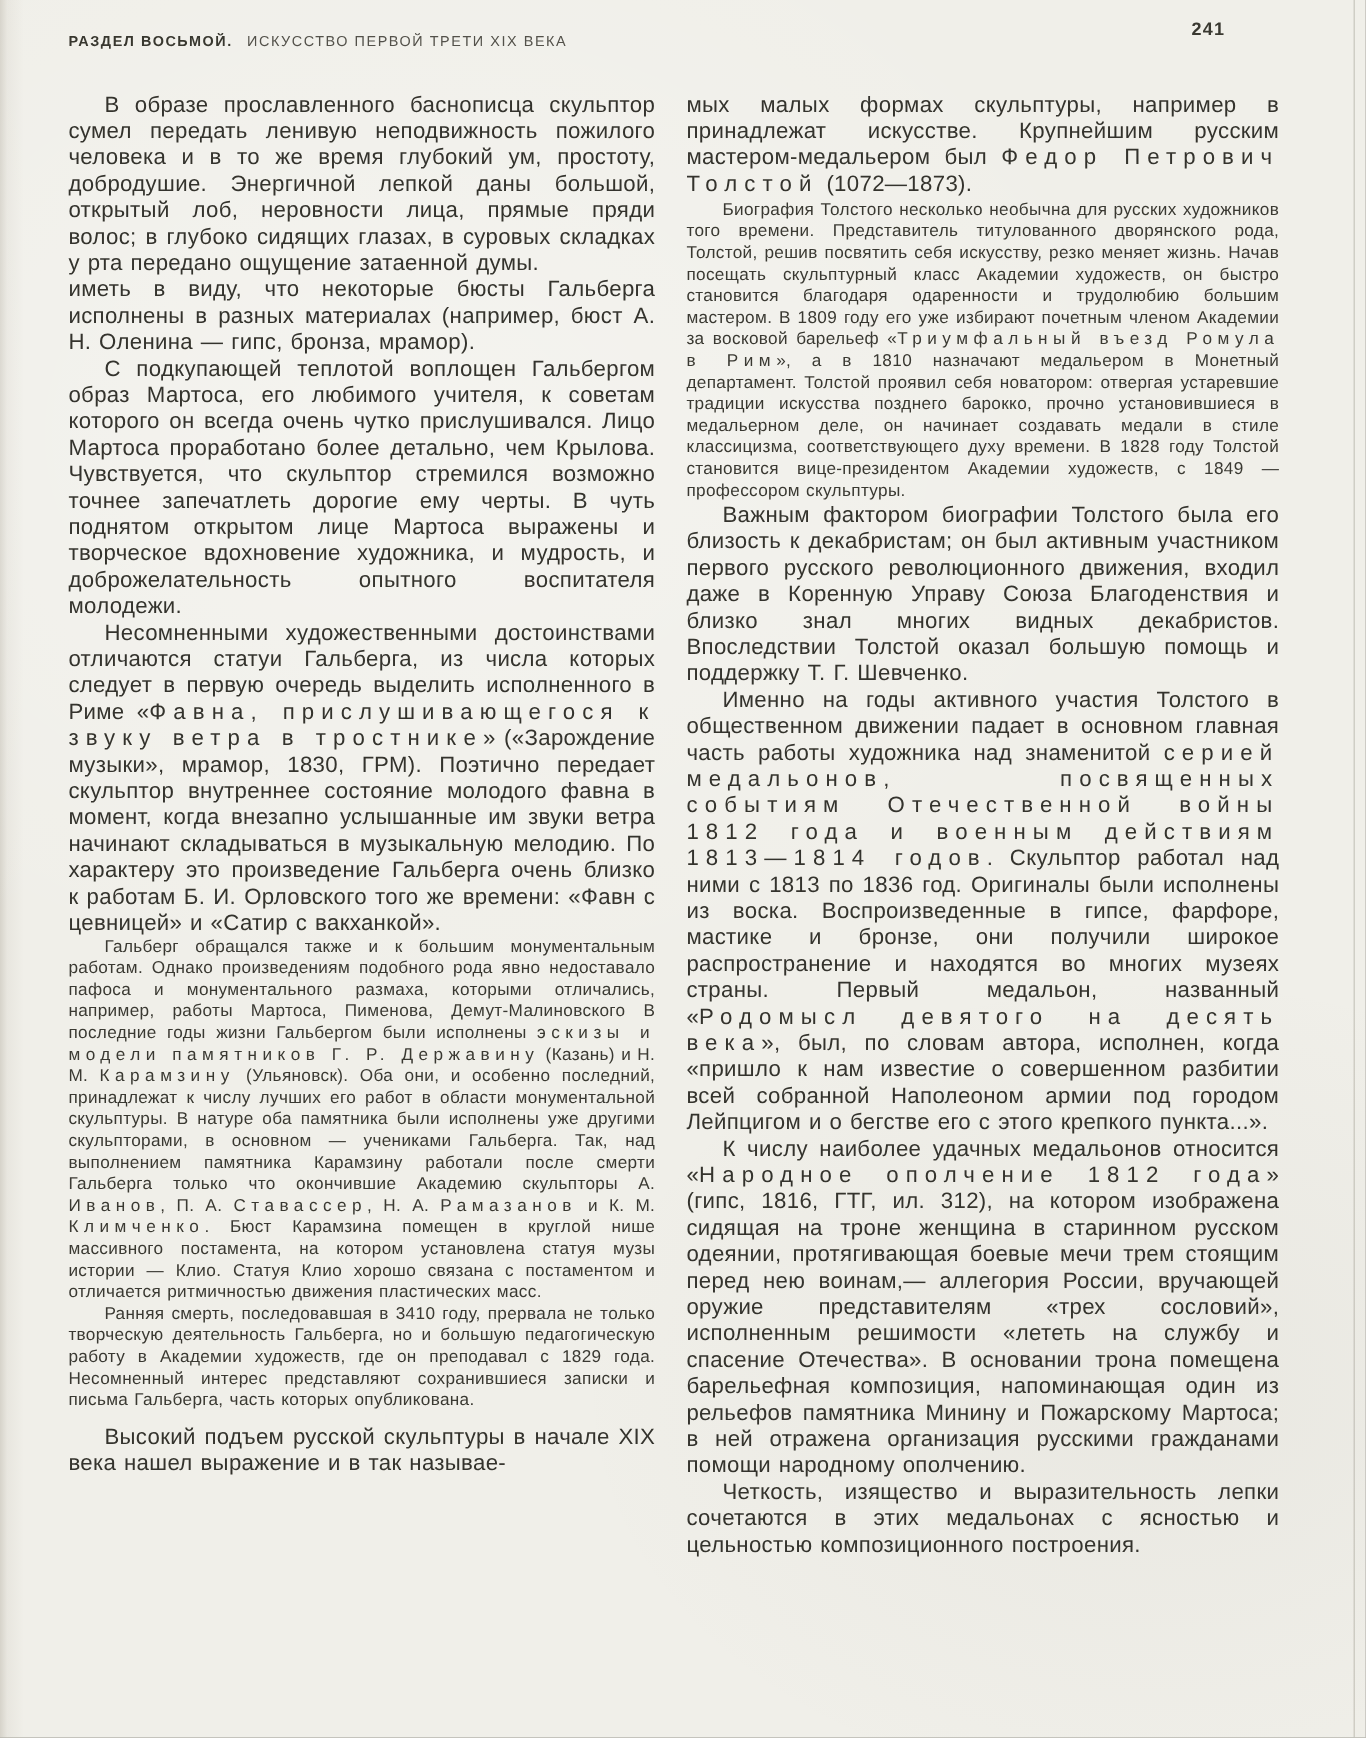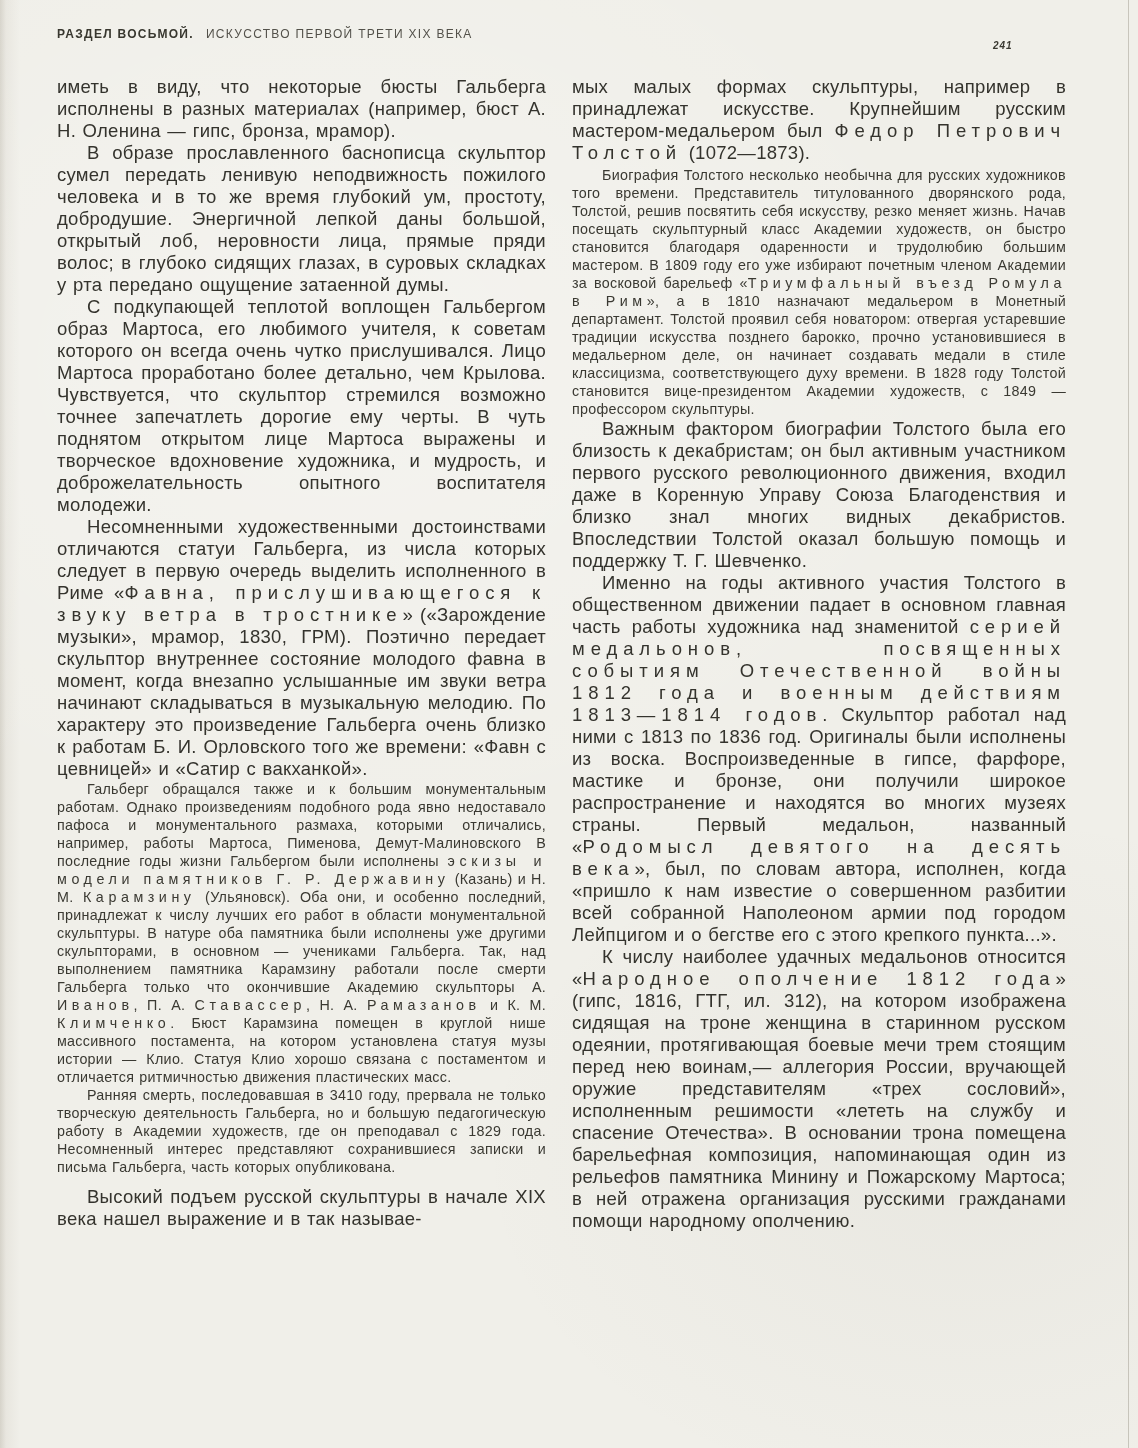--- a/index.html
+++ b/index.html
@@ -41,27 +41,26 @@
     font-weight: 700;
     color: #38372f;
   }
   .running-header .part-rest {
     font-weight: 400;
     color: #53514a;
     margin-left: 12px;
   }
   .folio {
     position: absolute;
-    top: 40px;
+    top: 16px;
     left: 993px;
-    font-size: 10px;
+    font-size: 15px;
     font-weight: 700;
     letter-spacing: 1px;
     color: #3a3931;
-    font-style: italic;
   }
   
   .column {
     position: absolute;
     top: 76px;
     text-align: justify;
   }
   .column.left  { left: 57px;  width: 489px; }
   .column.right { left: 572px; width: 494px; }
 
@@ -92,30 +91,31 @@
 
 <div class="page">
 
   <div class="running-header">
     <span class="part-bold">РАЗДЕЛ ВОСЬМОЙ.</span><span class="part-rest">ИСКУССТВО ПЕРВОЙ ТРЕТИ XIX ВЕКА</span>
   </div>
 
   <div class="folio">241</div>
 
   <div class="column left">
+      <p class="para body indent"><span class="run">В образе прославленного баснописца скульптор сумел передать ленивую неподвижность пожилого человека и в то же время глубокий ум, простоту, добродушие. Энергичной лепкой даны большой, открытый лоб, неровности лица, прямые пряди волос; в глубоко сидящих глазах, в суровых складках у рта передано ощущение затаенной думы.</span></p>
       <p class="para body"><span class="run">иметь в виду, что некоторые бюсты Гальберга исполнены в разных материалах (например, бюст А. Н. Оленина — гипс, бронза, мрамор).</span></p>
-      <p class="para body indent"><span class="run">В образе прославленного баснописца скульптор сумел передать ленивую неподвижность пожилого человека и в то же время глубокий ум, простоту, добродушие. Энергичной лепкой даны большой, открытый лоб, неровности лица, прямые пряди волос; в глубоко сидящих глазах, в суровых складках у рта передано ощущение затаенной думы.</span></p>
       <p class="para body indent"><span class="run">С подкупающей теплотой воплощен Гальбергом образ Мартоса, его любимого учителя, к советам которого он всегда очень чутко прислушивался. Лицо Мартоса проработано более детально, чем Крылова. Чувствуется, что скульптор стремился возможно точнее запечатлеть дорогие ему черты. В чуть поднятом открытом лице Мартоса выражены и творческое вдохновение художника, и мудрость, и доброжелательность опытного воспитателя молодежи.</span></p>
       <p class="para body indent"><span class="run">Несомненными художественными достоинствами отличаются статуи Гальберга, из числа которых следует в первую очередь выделить исполненного в Риме «</span><span class="spaced">Фавна, прислушивающегося к звуку ветра в тростнике</span><span class="run">» («Зарождение музыки», мрамор, 1830, ГРМ). Поэтично передает скульптор внутреннее состояние молодого фавна в момент, когда внезапно услышанные им звуки ветра начинают складываться в музыкальную мелодию. По характеру это произведение Гальберга очень близко к работам Б. И. Орловского того же времени: «Фавн с цевницей» и «Сатир с вакханкой».</span></p>
       <p class="para smallprint indent"><span class="run">Гальберг обращался также и к большим монументальным работам. Однако произведениям подобного рода явно недоставало пафоса и монументального размаха, которыми отличались, например, работы Мартоса, Пименова, Демут-Малиновского В последние годы жизни Гальбергом были исполнены </span><span class="spaced">эскизы и модели памятников Г. Р. Державину</span><span class="run"> (Казань) и Н. М. </span><span class="spaced">Карамзину</span><span class="run"> (Ульяновск). Оба они, и особенно последний, принадлежат к числу лучших его работ в области монументальной скульптуры. В натуре оба памятника были исполнены уже другими скульпторами, в основном — учениками Гальберга. Так, над выполнением памятника Карамзину работали после смерти Гальберга только что окончившие Академию скульпторы А. </span><span class="spaced">Иванов</span><span class="run">, П. А. </span><span class="spaced">Ставассер</span><span class="run">, Н. А. </span><span class="spaced">Рамазанов</span><span class="run"> и К. М. </span><span class="spaced">Климченко</span><span class="run">. Бюст Карамзина помещен в круглой нише массивного постамента, на котором установлена статуя музы истории — Клио. Статуя Клио хорошо связана с постаментом и отличается ритмичностью движения пластических масс.</span></p>
       <p class="para smallprint indent"><span class="run">Ранняя смерть, последовавшая в 3410 году, прервала не только творческую деятельность Гальберга, но и большую педагогическую работу в Академии художеств, где он преподавал с 1829 года. Несомненный интерес представляют сохранившиеся записки и письма Гальберга, часть которых опубликована.</span></p>
       <p class="para body indent"><span class="run">Высокий подъем русской скульптуры в начале XIX века нашел выражение и в так называе-</span></p>
     </div>
 
   <div class="column right">
       <p class="para body"><span class="run">мых малых формах скульптуры, например в принадлежат искусстве. Крупнейшим русским мастером-медальером был </span><span class="spaced">Федор Петрович Толстой</span><span class="run"> (1072—1873).</span></p>
       <p class="para smallprint indent"><span class="run">Биография Толстого несколько необычна для русских художников того времени. Представитель титулованного дворянского рода, Толстой, решив посвятить себя искусству, резко меняет жизнь. Начав посещать скульптурный класс Академии художеств, он быстро становится благодаря одаренности и трудолюбию большим мастером. В 1809 году его уже избирают почетным членом Академии за восковой барельеф «</span><span class="spaced">Триумфальный въезд Ромула в Рим</span><span class="run">», а в 1810 назначают медальером в Монетный департамент. Толстой проявил себя новатором: отвергая устаревшие традиции искусства позднего барокко, прочно установившиеся в медальерном деле, он начинает создавать медали в стиле классицизма, соответствующего духу времени. В 1828 году Толстой становится вице-президентом Академии художеств, с 1849 — профессором скульптуры.</span></p>
       <p class="para body indent"><span class="run">Важным фактором биографии Толстого была его близость к декабристам; он был активным участником первого русского революционного движения, входил даже в Коренную Управу Союза Благоденствия и близко знал многих видных декабристов. Впоследствии Толстой оказал большую помощь и поддержку Т. Г. Шевченко.</span></p>
       <p class="para body indent"><span class="run">Именно на годы активного участия Толстого в общественном движении падает в основном главная часть работы художника над знаменитой </span><span class="spaced">серией медальонов, посвященных событиям Отечественной войны 1812 года и военным действиям 1813—1814 годов</span><span class="run">. Скульптор работал над ними с 1813 по 1836 год. Оригиналы были исполнены из воска. Воспроизведенные в гипсе, фарфоре, мастике и бронзе, они получили широкое распространение и находятся во многих музеях страны. Первый медальон, названный «</span><span class="spaced">Родомысл девятого на десять века</span><span class="run">», был, по словам автора, исполнен, когда «пришло к нам известие о совершенном разбитии всей собранной Наполеоном армии под городом Лейпцигом и о бегстве его с этого крепкого пункта...».</span></p>
       <p class="para body indent"><span class="run">К числу наиболее удачных медальонов относится «</span><span class="spaced">Народное ополчение 1812 года</span><span class="run">» (гипс, 1816, ГТГ, ил. 312), на котором изображена сидящая на троне женщина в старинном русском одеянии, протягивающая боевые мечи трем стоящим перед нею воинам,— аллегория России, вручающей оружие представителям «трех сословий», исполненным решимости «лететь на службу и спасение Отечества». В основании трона помещена барельефная композиция, напоминающая один из рельефов памятника Минину и Пожарскому Мартоса; в ней отражена организация русскими гражданами помощи народному ополчению.</span></p>
+      <p class="para body indent"><span class="run">Четкость, изящество и выразительность лепки сочетаются в этих медальонах с ясностью и цельностью композиционного построения.</span></p>
     </div>
 
 </div>
 
 </body></html>

